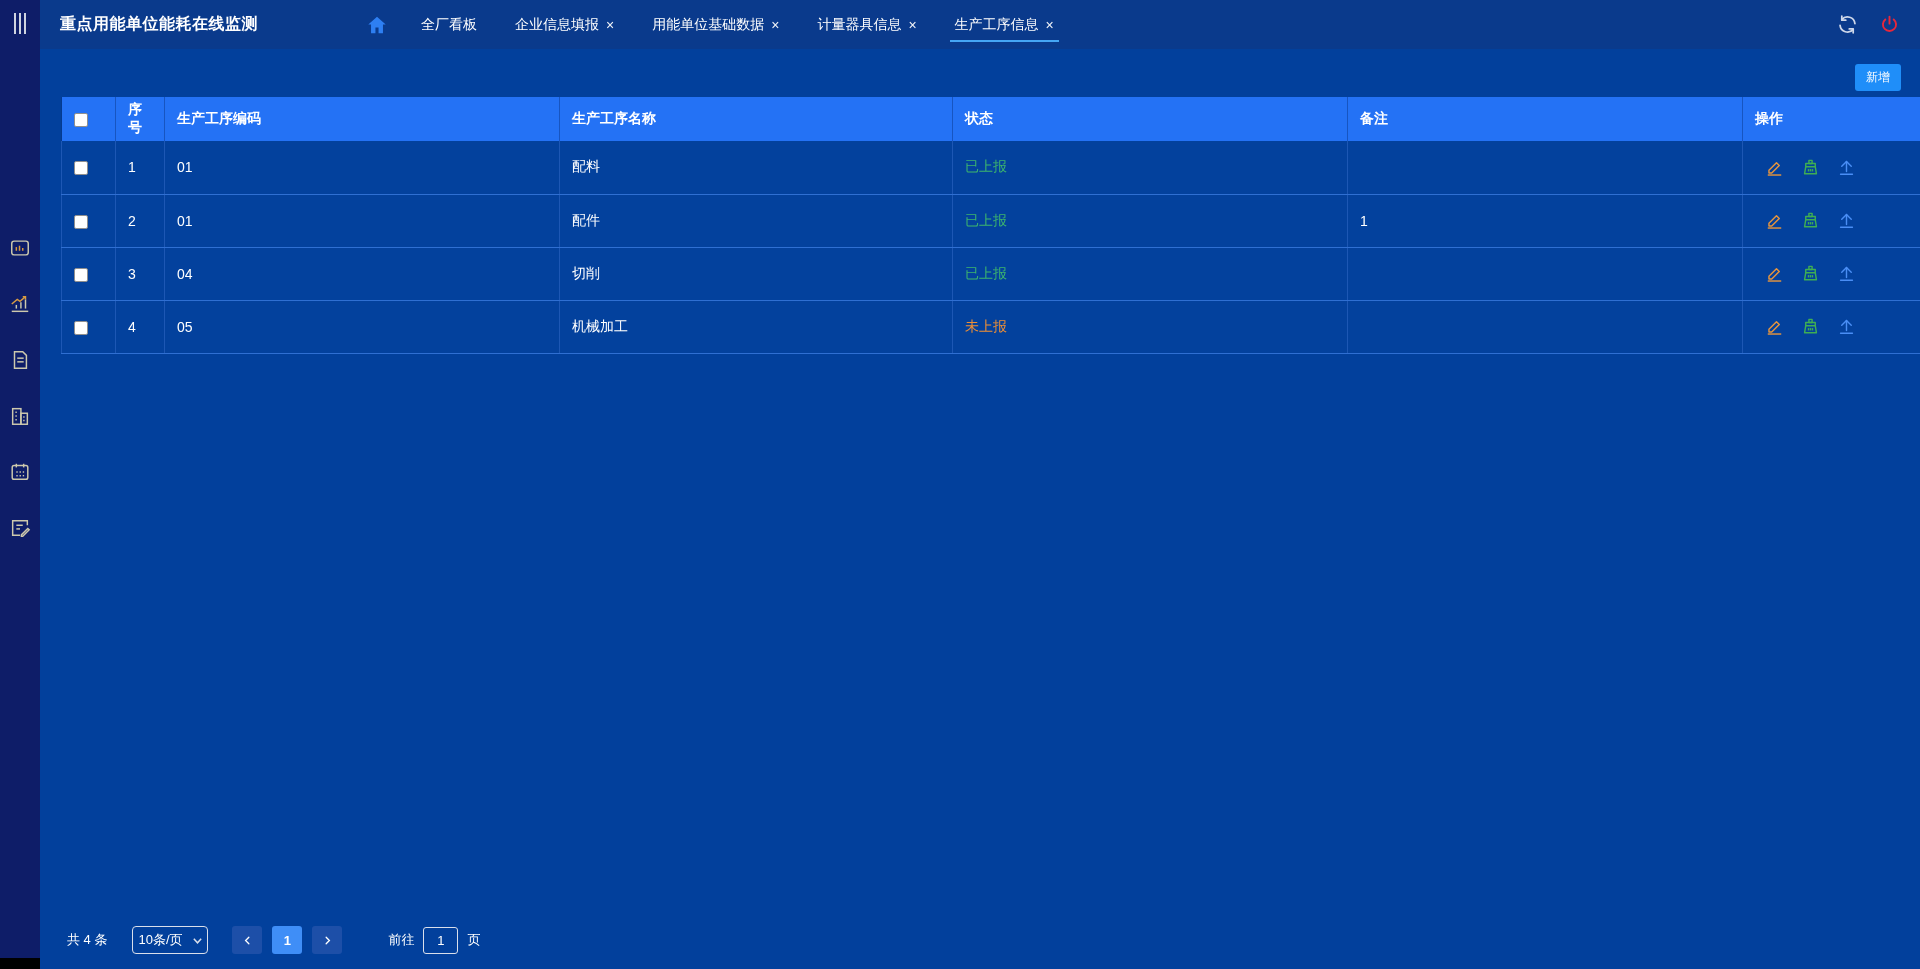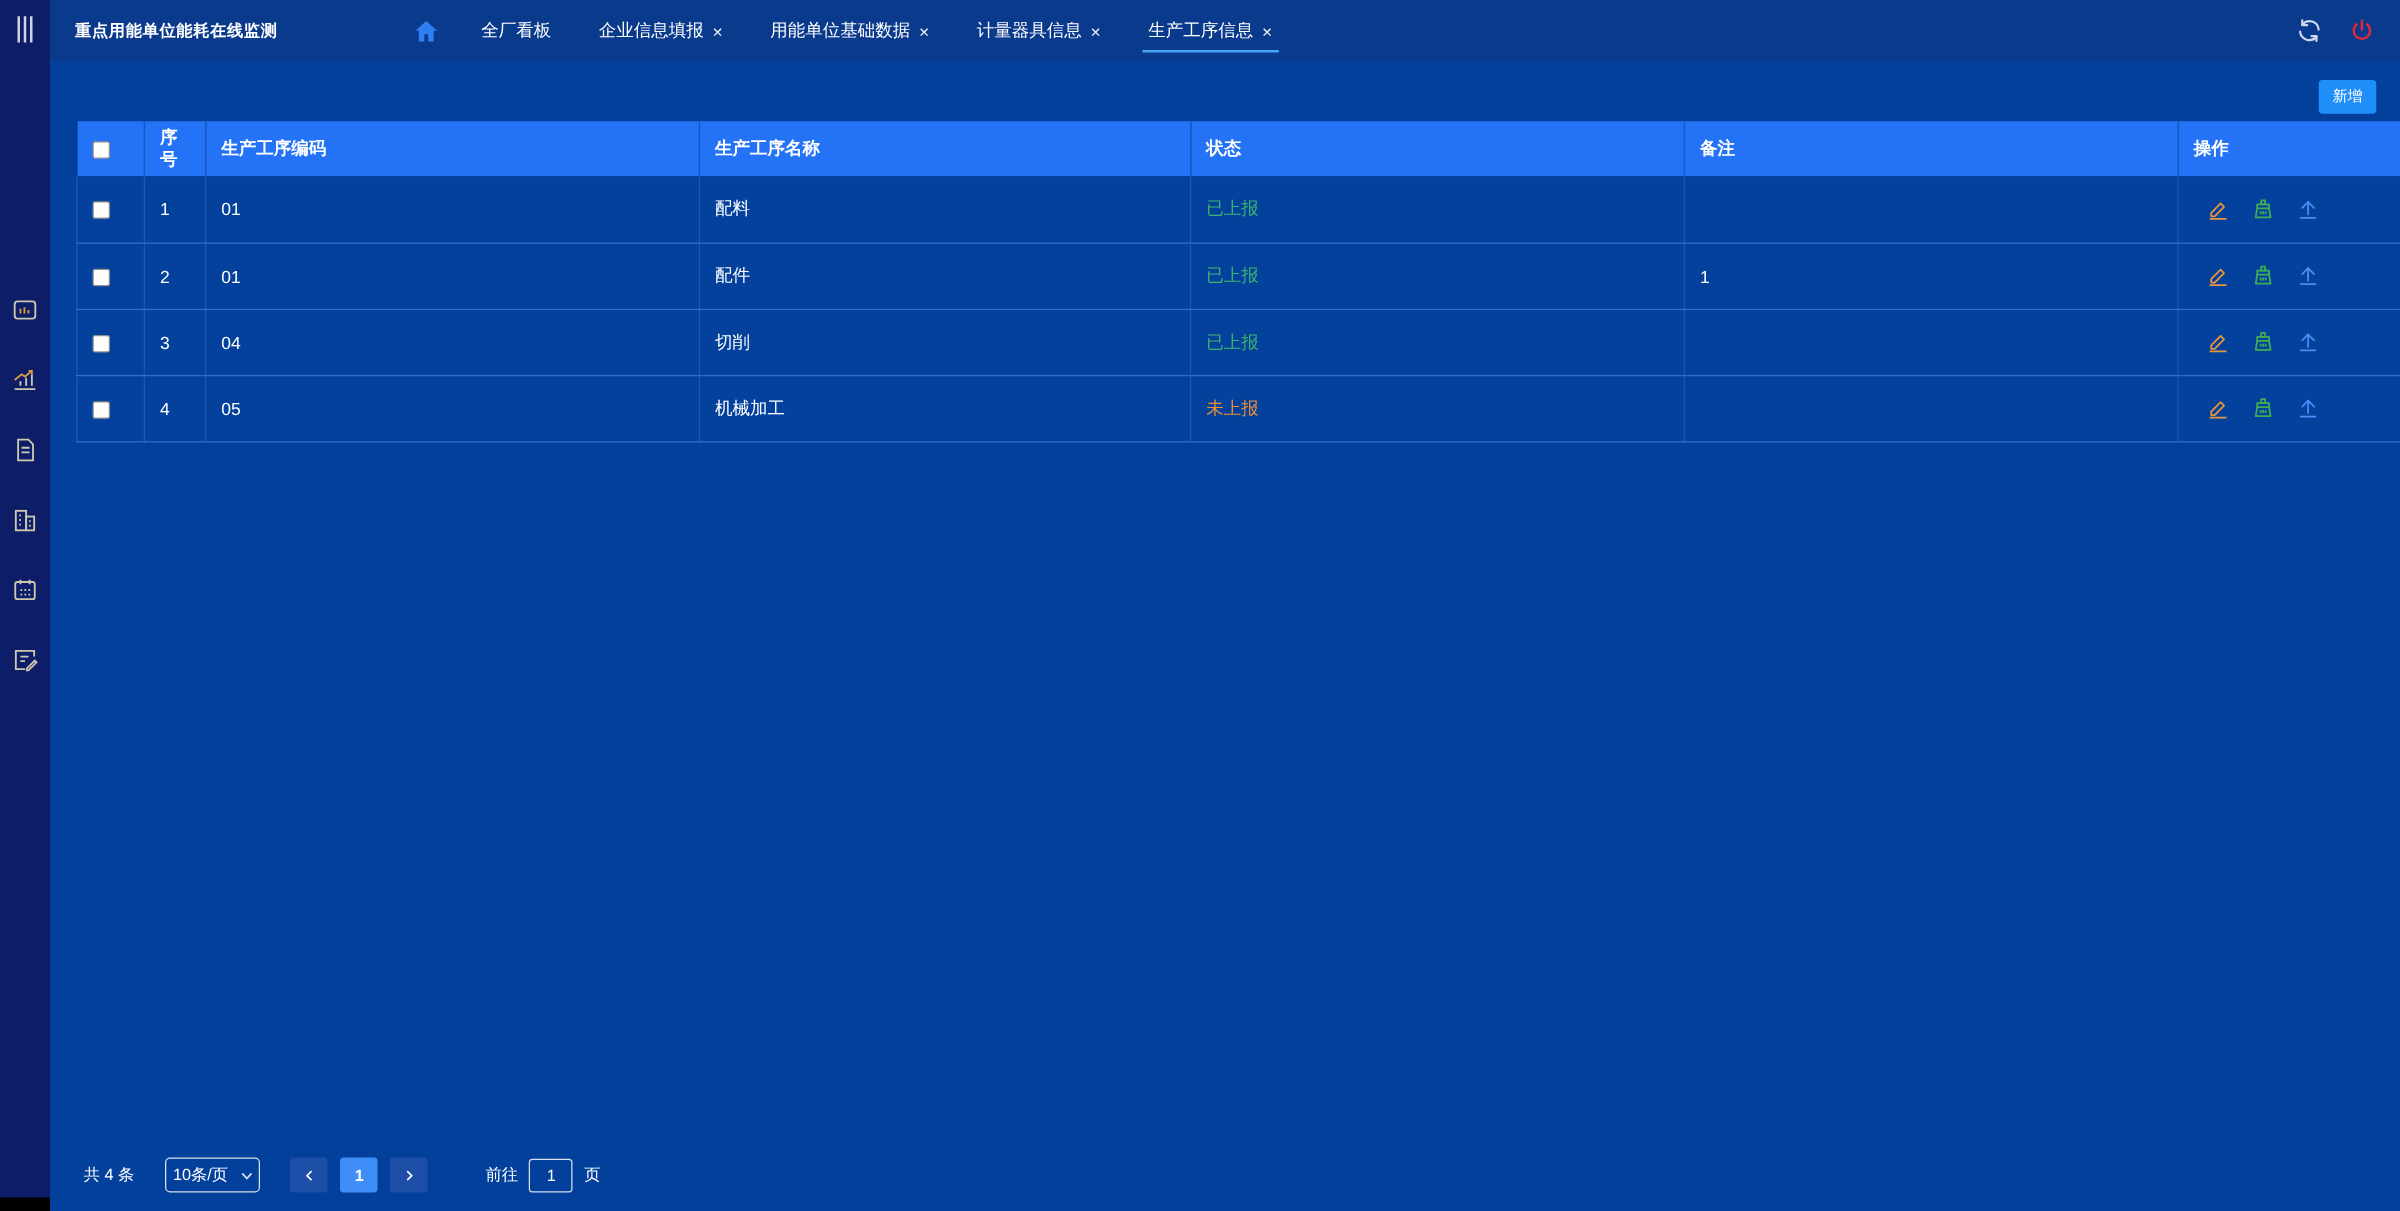--- a/index.html
+++ b/index.html
@@ -23,21 +23,21 @@
   .side-icons { margin-top:203px; display:flex; flex-direction:column; gap:34px; }
   .side-icon { width:22px; height:22px; cursor:pointer; }
   .side-icon svg { width:22px; height:22px; display:block; }
 
   
   .main { flex:1; display:flex; flex-direction:column; min-width:0; }
   .topbar {
     height:49px; flex:0 0 49px; background:#0a3a8c;
     display:flex; align-items:center; padding:0 20px;
   }
-  .app-title { margin:0; font-size:13px; font-weight:bold; letter-spacing:0.5px; white-space:nowrap; }
+  .app-title { margin:0; font-size:16px; font-weight:bold; letter-spacing:0.5px; white-space:nowrap; }
   .home-btn { margin-left:108px; cursor:pointer; display:flex; align-items:center; }
   .home-btn svg { width:22px; height:22px; }
   .tabs { display:flex; align-items:stretch; height:100%; margin-left:14px; }
   .tab {
     position:relative; display:flex; align-items:center; gap:7px;
     padding:12px 19px; font-size:14px; color:#fff; cursor:pointer; white-space:nowrap;
   }
   .tab.active::after {
     content:""; position:absolute; left:14px; right:14px; bottom:7px;
     height:2px; background:#45a6f5;

